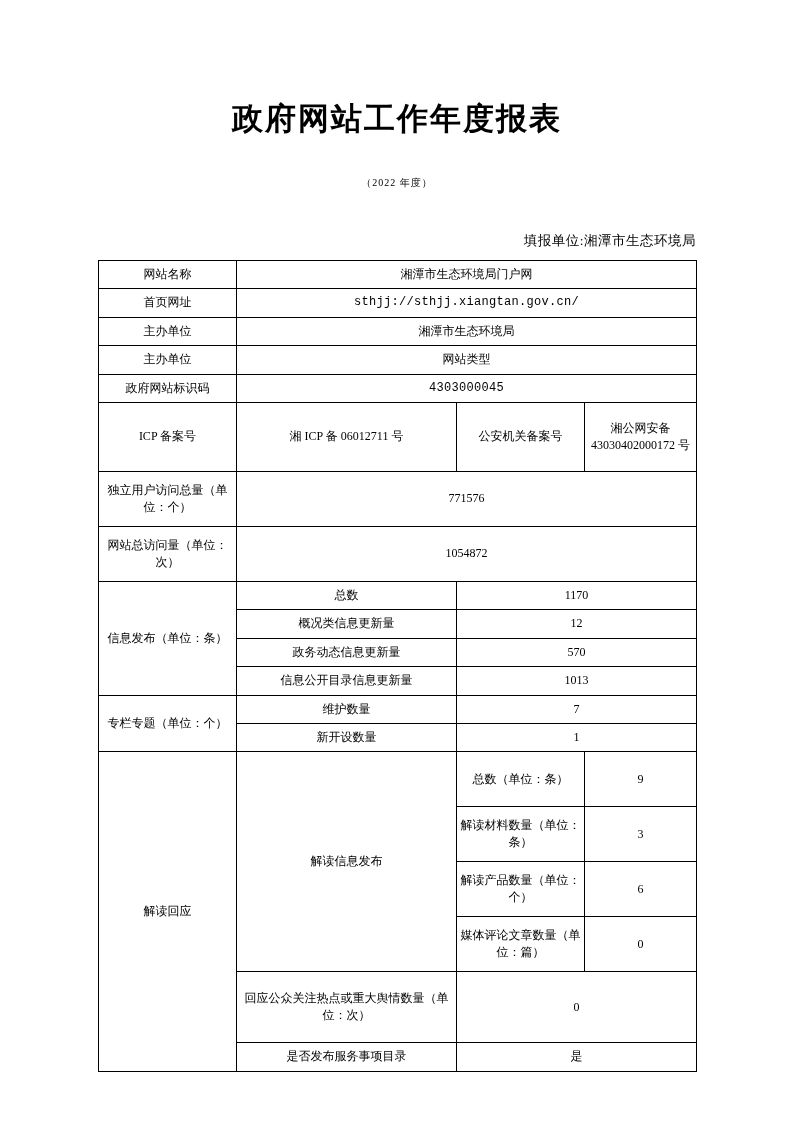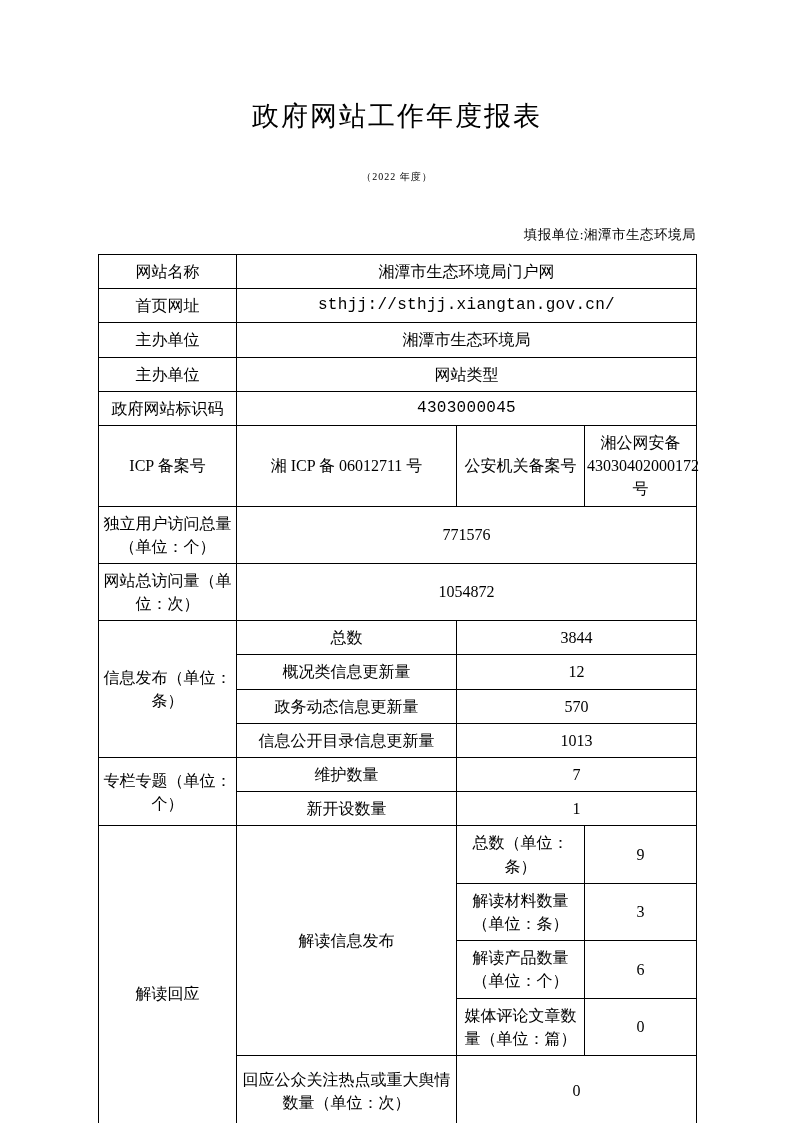--- a/index.html
+++ b/index.html
@@ -17,22 +17,22 @@
   .page {
     width: 794px;
     height: 1123px;
     box-sizing: border-box;
     padding: 0 98px;
     position: relative;
   }
   .doc-title {
     text-align: center;
     font-family: "DejaVu Sans", "Liberation Sans", sans-serif;
-    font-weight: normal;
-    font-size: 27px;
+    font-weight: bold;
+    font-size: 31px;
     letter-spacing: 2px;
     margin-top: 98px;
     margin-bottom: 0;
   }
   .doc-subtitle {
     text-align: center;
     font-size: 10px;
     margin-top: 36px;
     letter-spacing: 1px;
   }
@@ -43,21 +43,21 @@
     text-align: right;
   }
   table.report {
     width: 100%;
     border-collapse: collapse;
     margin-top: 10px;
     table-layout: fixed;
   }
   table.report td {
     border: 1px solid #000000;
-    font-size: 16px;
+    font-size: 12px;
     text-align: center;
     vertical-align: middle;
     padding: 5px 2px;
     line-height: 1.45;
   }
   td.label {
     width: 138px;
   }
   .mono {
     font-family: "Liberation Mono", "DejaVu Sans Mono", monospace;
@@ -117,21 +117,21 @@
         <td colspan="4">771576</td>
       </tr>
       <tr>
         <td class="label two-line" style="height:44px">网站总访问量（单位：次）</td>
         <td colspan="4">1054872</td>
       </tr>
 
       <tr>
         <td class="label two-line" rowspan="4">信息发布（单位：条）</td>
         <td colspan="2">总数</td>
-        <td colspan="2">3844</td>
+        <td colspan="2">1170</td>
       </tr>
       <tr>
         <td colspan="2">概况类信息更新量</td>
         <td colspan="2">12</td>
       </tr>
       <tr>
         <td colspan="2">政务动态信息更新量</td>
         <td colspan="2">570</td>
       </tr>
       <tr>

